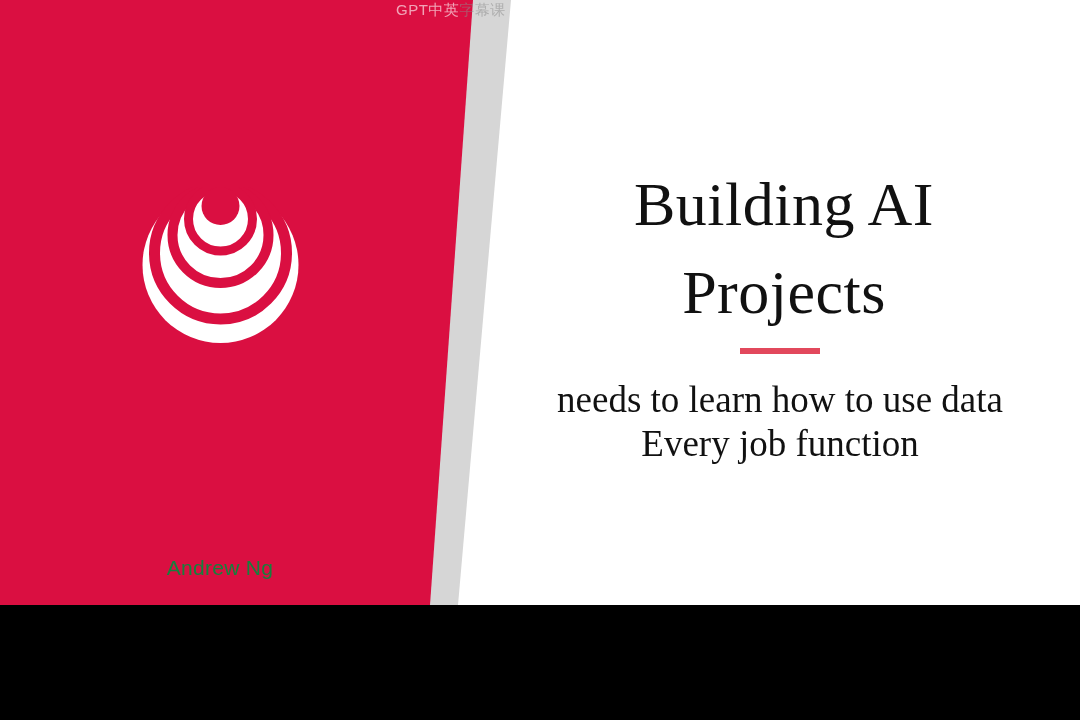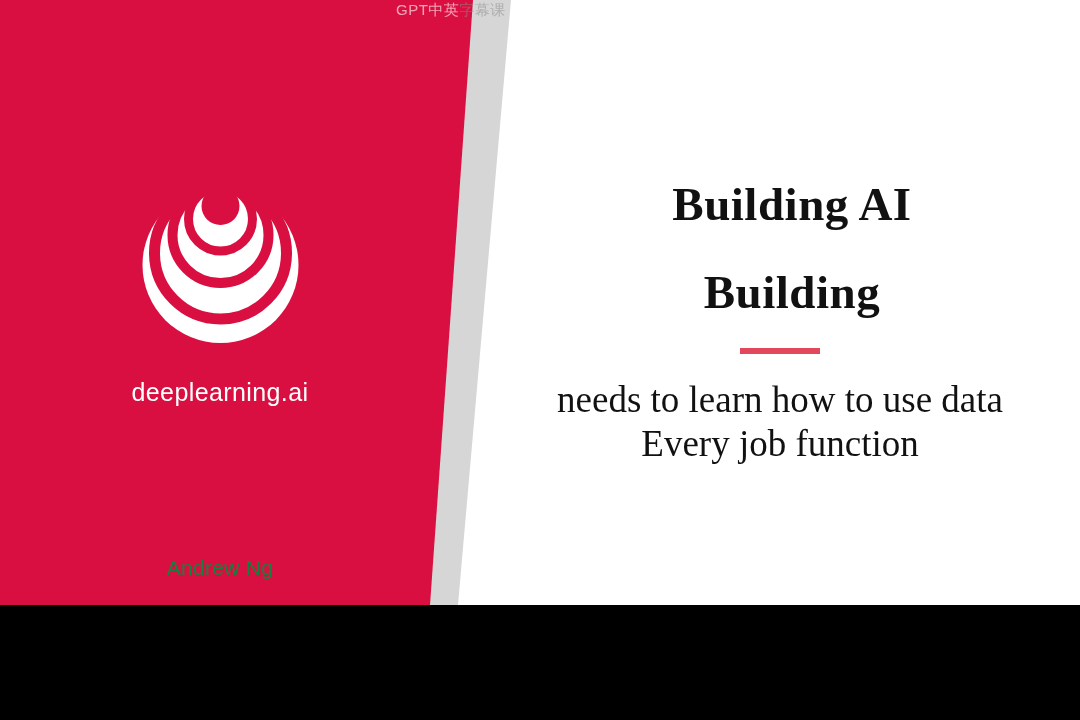--- a/index.html
+++ b/index.html
@@ -108,29 +108,29 @@
   .content-col {
     position: absolute;
     left: 530px;
     top: 0;
     width: 500px;
     height: 605px;
   }
 
   .main-title {
     position: absolute;
-    left: 12px;
+    left: 4px;
     top: 160px;
     width: 500px;
     text-align: center;
     color: #111111;
     font-family: "Liberation Serif", serif;
-    font-size: 47px;
+    font-size: 62px;
     line-height: 88px;
-    font-weight: 700;
+    font-weight: 400;
     letter-spacing: 0.5px;
   }
   .main-title .title-line {
     display: block;
   }
 
   .divider {
     position: absolute;
     left: 210px;
     top: 348px;
@@ -205,30 +205,29 @@
           <circle cx="99.5" cy="66" r="66" fill="none" stroke="#da0f41" stroke-width="11"></circle>
 
           <circle cx="99.5" cy="48" r="48" fill="none" stroke="#da0f41" stroke-width="10"></circle>
 
           <circle cx="99.5" cy="32" r="32" fill="none" stroke="#da0f41" stroke-width="9"></circle>
 
           <circle cx="99.5" cy="19" r="19" fill="#da0f41"></circle>
         </svg>
       </div>
 
-      <div class="brand-name">deeplearning.ai</div>
 
       <div class="presenter">Andrew Ng</div>
     </div>
 
     <div class="content-col">
 
       <div class="main-title">
         <span class="title-line">Building AI</span>
-        <span class="title-line">Building</span>
+        <span class="title-line">Projects</span>
       </div>
 
       <div class="divider"></div>
 
       <div class="subtitle">
         <span class="sub-line">needs to learn how to use data</span>
         <span class="sub-line">Every job function</span>
       </div>
     </div>
 

